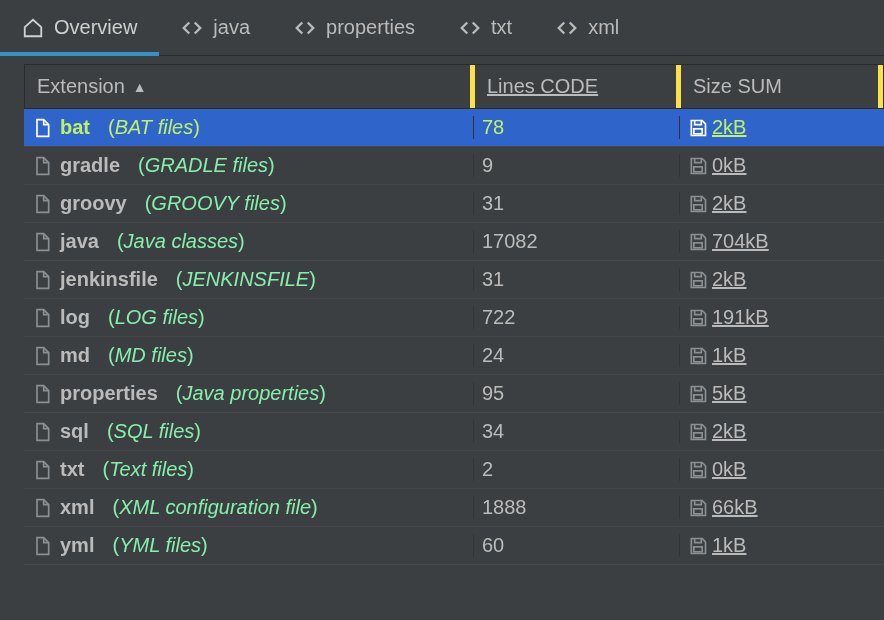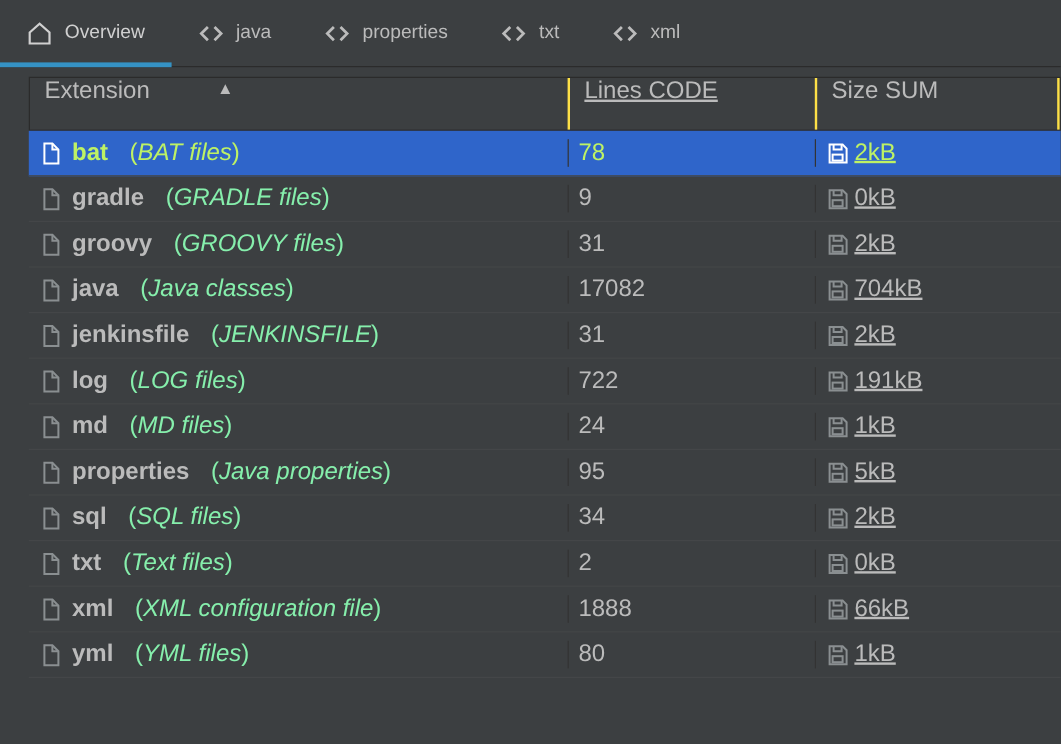--- a/index.html
+++ b/index.html
@@ -32,37 +32,36 @@
 .tab.active::after {
   content: "";
   position: absolute;
   left: 0;
   right: 0;
   bottom: -1px;
   height: 4px;
   background: #3592c4;
 }
 .tab-icon { display: inline-flex; align-items: center; }
-.tab-label { font-size: 16px; }
+.tab-label { font-size: 20px; }
 .content {
   padding: 8px 0 0 0;
 }
 .table-head {
   display: flex;
   height: 45px;
   border: 1px solid #2b2b2b;
   margin-left: 24px;
 }
 .table-head .th {
   display: flex;
-  align-items: flex-start;
+  align-items: center;
   padding: 0 12px;
   color: #bbbbbb;
-  border-right: 2px solid #fde047;
-  gap: 48px;
+  border-right: 5px solid #fde047;
 }
 .col-ext { flex: 0 0 450px; }
 .col-lines { flex: 0 0 206px; text-decoration: underline; }
 .col-size { flex: 1; }
 .sort-arrow { margin-left: 8px; font-size: 14px; color: #bbbbbb; }
 .table-body { margin-left: 24px; }
 .row {
   display: flex;
   height: 38px;
   align-items: center;
@@ -435,21 +434,21 @@
           <span class="file-icon">
             <svg width="20" height="20" viewBox="0 0 24 24" fill="none" stroke="#8a8f91" stroke-width="2">
               <path d="M6 2 H14 L20 8 V22 H6 Z"></path>
               <path d="M14 2 V8 H20"></path>
             </svg>
           </span>
           <span class="ext-name">yml</span>
           <span class="ext-desc"><span class="paren">(</span>YML files<span class="paren">)</span></span>
         </div>
         <div class="cell lines">
-          <span class="lines-val">80</span>
+          <span class="lines-val">60</span>
         </div>
         <div class="cell size">
           <span class="disk-icon">
             <svg width="20" height="20" viewBox="0 0 24 24" fill="none" stroke="#8a8f91" stroke-width="2">
               <path d="M4 3 H17 L21 7 V21 H4 Z"></path>
               <path d="M8 3 V8 H16 V3"></path>
               <rect x="7" y="13" width="10" height="6"></rect>
             </svg>
           </span>
           <span class="size-text">1kB</span>

